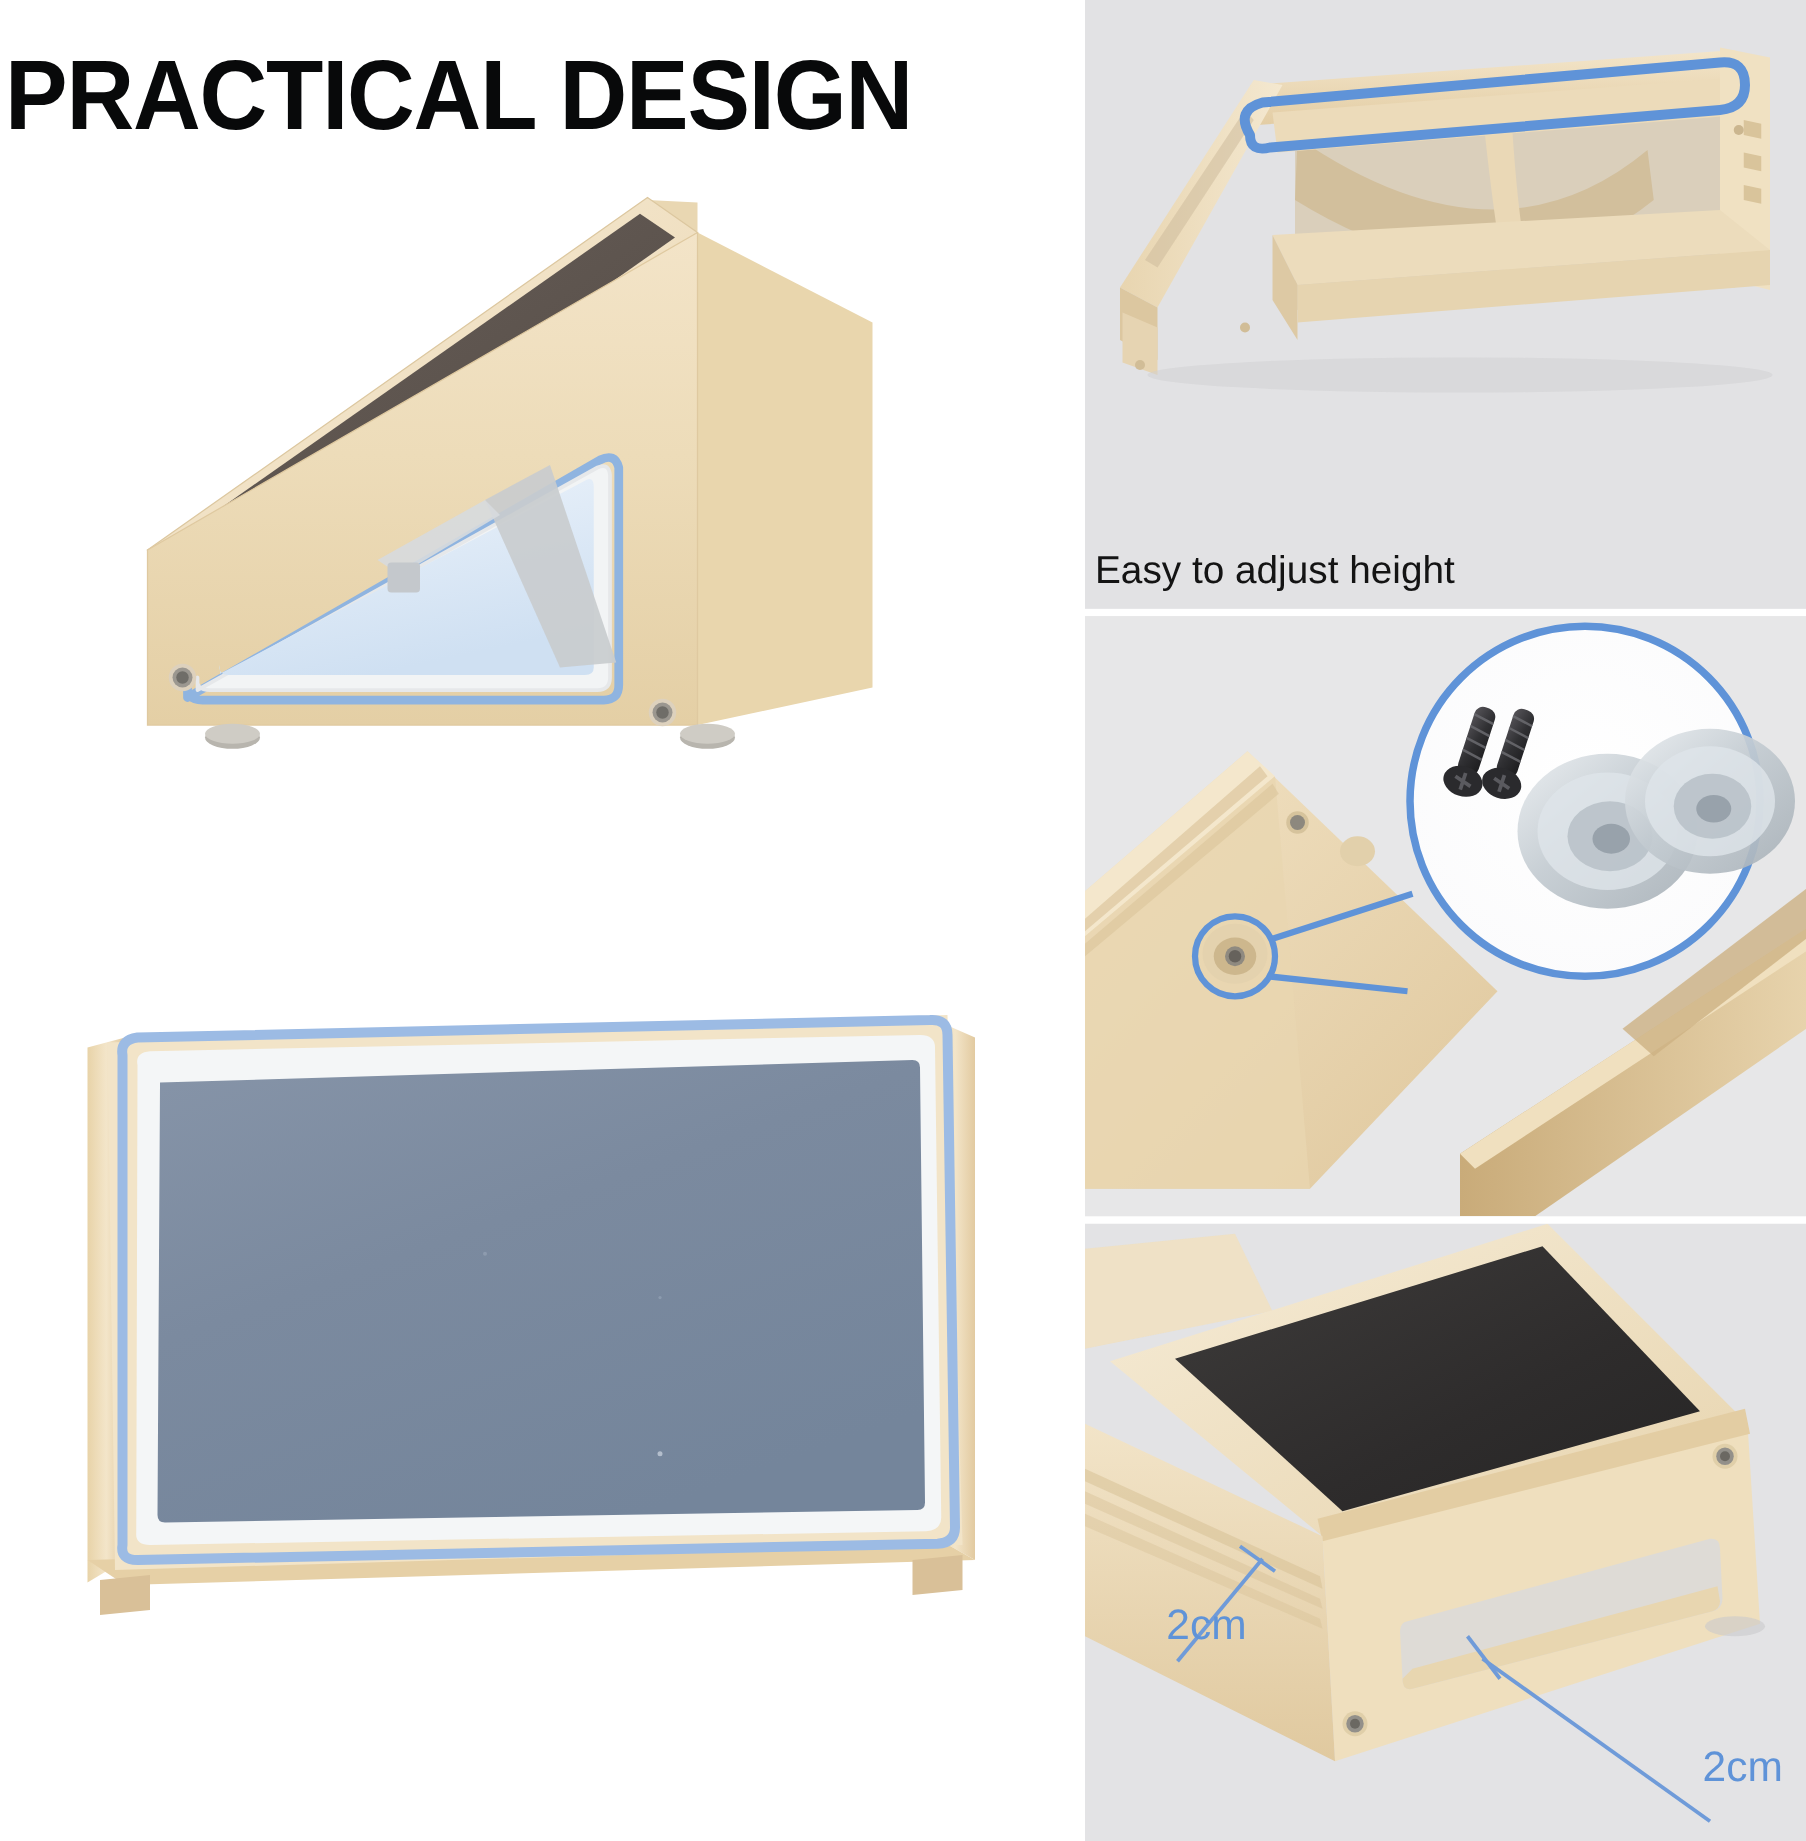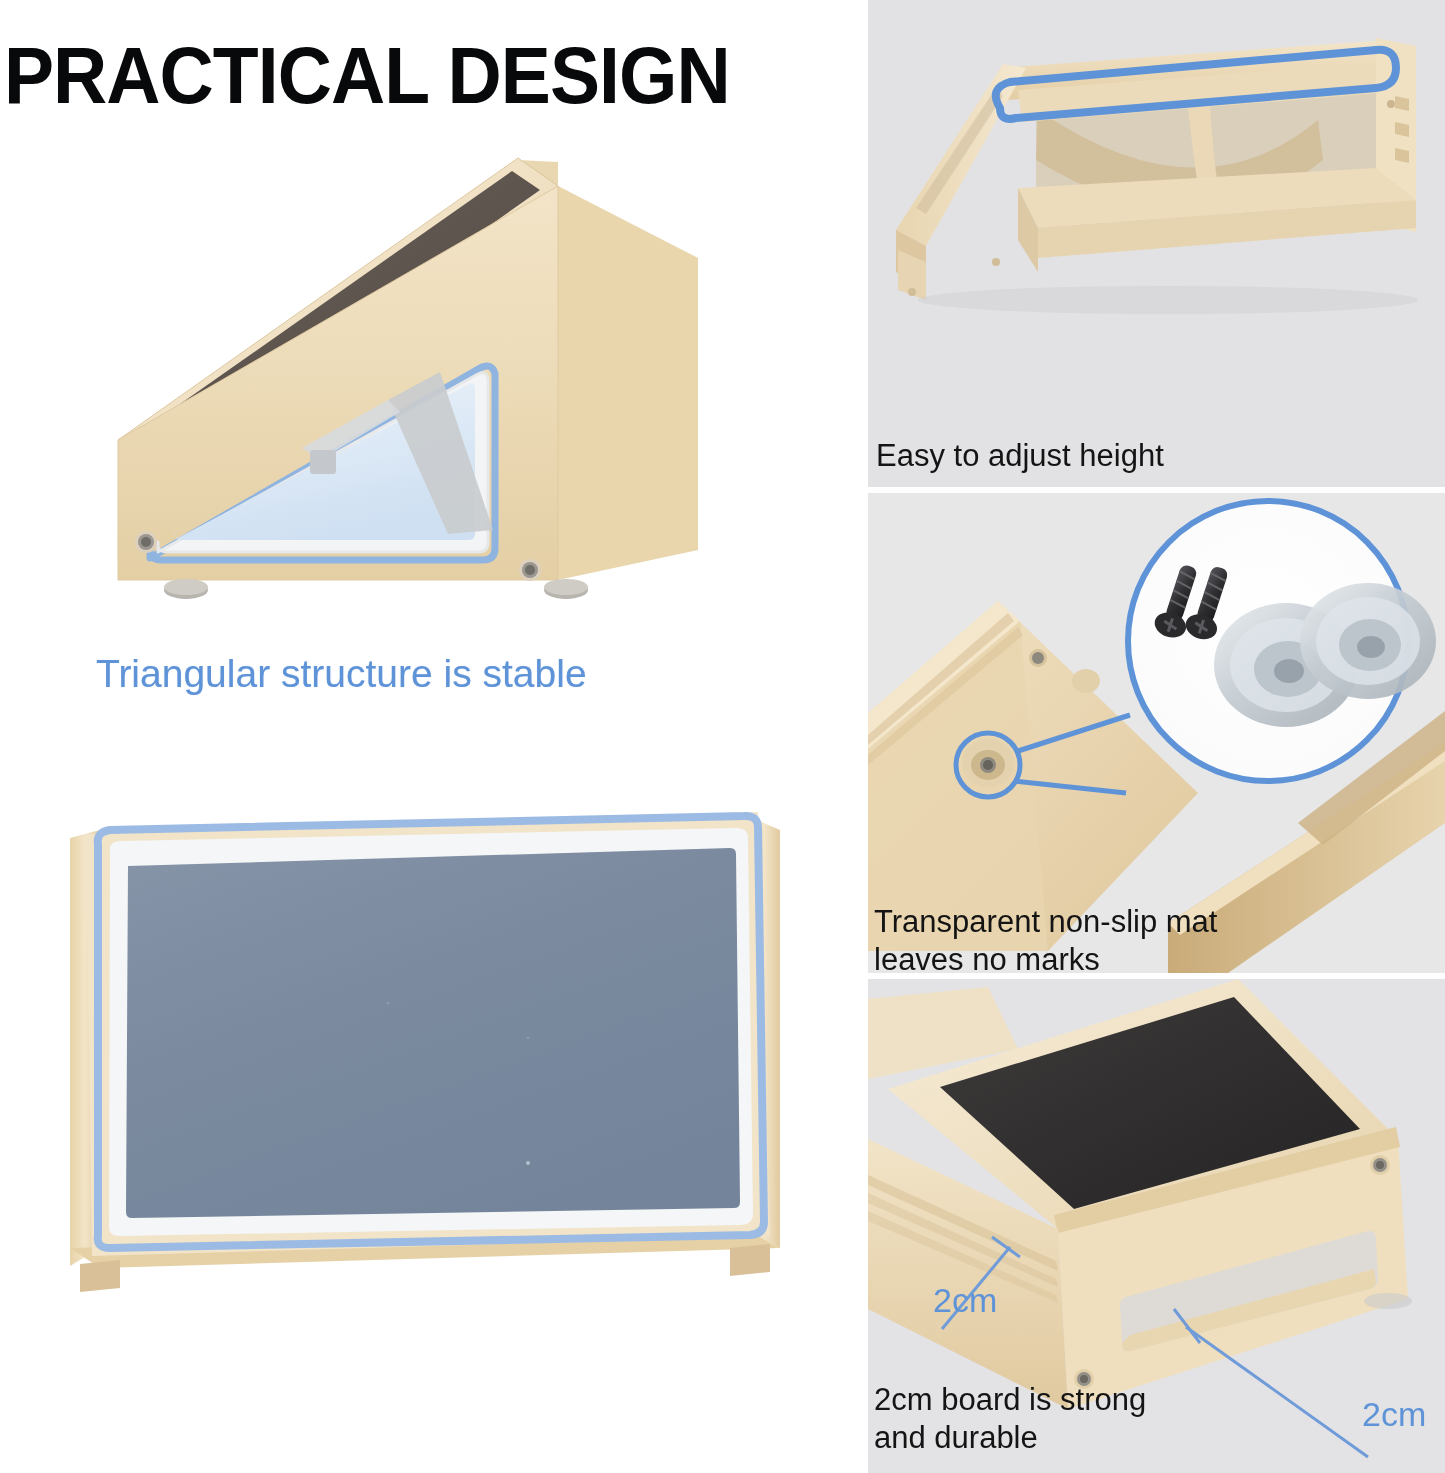--- a/index.html
+++ b/index.html
@@ -173,21 +173,20 @@
           <circle cx="442" cy="420" r="5" fill="#6f6d68"></circle>
         </g>
 
         <ellipse cx="98" cy="440" rx="22" ry="9" fill="#b8b5ae"></ellipse>
         <ellipse cx="98" cy="437" rx="22" ry="8" fill="#cfccc5"></ellipse>
         <ellipse cx="478" cy="440" rx="22" ry="9" fill="#b8b5ae"></ellipse>
         <ellipse cx="478" cy="437" rx="22" ry="8" fill="#cfccc5"></ellipse>
       </svg>
     </div>
 
-    <div class="cap-blue" id="cap-triangular">Triangular structure is stable</div>
 
     <div class="hero2">
       <svg viewBox="0 0 730 530" xmlns="http://www.w3.org/2000/svg">
         <defs>
           <linearGradient id="woodEdge2" x1="0" y1="0" x2="1" y2="0">
             <stop offset="0%" stop-color="#e8d3a8"></stop>
             <stop offset="50%" stop-color="#f3e5c9"></stop>
             <stop offset="100%" stop-color="#e2caa0"></stop>
           </linearGradient>
           <linearGradient id="matBlue" x1="0" y1="0" x2="0.6" y2="1">
@@ -367,22 +366,20 @@
         </g>
         <g>
           <ellipse cx="500" cy="148" rx="68" ry="58" fill="url(#pad)" opacity="0.92"></ellipse>
           <ellipse cx="500" cy="148" rx="52" ry="44" fill="#dfe5ea" opacity="0.8"></ellipse>
           <ellipse cx="502" cy="152" rx="31" ry="26" fill="#b9c2c9" opacity="0.9"></ellipse>
           <ellipse cx="503" cy="154" rx="14" ry="11" fill="#98a2ab"></ellipse>
         </g>
       </svg>
     </div>
 
-    <div class="cap-black" id="cap-mat">Transparent non-slip mat
-leaves no marks</div>
 
     <div class="panel" id="panel-board">
       <svg viewBox="0 0 577 494" xmlns="http://www.w3.org/2000/svg">
         <defs>
           <linearGradient id="pw3top" x1="0" y1="0" x2="1" y2="1">
             <stop offset="0%" stop-color="#f6ecd7"></stop>
             <stop offset="100%" stop-color="#e7d4ae"></stop>
           </linearGradient>
           <linearGradient id="pw3side" x1="0" y1="0" x2="0" y2="1">
             <stop offset="0%" stop-color="#f2e4c8"></stop>
@@ -430,20 +427,18 @@
         <ellipse cx="520" cy="322" rx="24" ry="8" fill="#c9c9cb" opacity="0.6"></ellipse>
 
         <path d="M 74 350 L 142 268" stroke="#6f9bd9" stroke-width="3" fill="none"></path>
         <path d="M 124 258 L 152 278" stroke="#6f9bd9" stroke-width="3" fill="none"></path>
 
         <path d="M 318 348 L 500 478" stroke="#6f9bd9" stroke-width="3" fill="none"></path>
         <path d="M 306 330 L 332 364" stroke="#6f9bd9" stroke-width="3" fill="none"></path>
       </svg>
     </div>
 
-    <div class="cap-black" id="cap-board">2cm board is strong
-and durable</div>
   </div>
 
   <div class="dim-label" id="dim-left">2cm</div>
   <div class="dim-label" id="dim-right">2cm</div>
 
 </div>
 
 </body></html>

